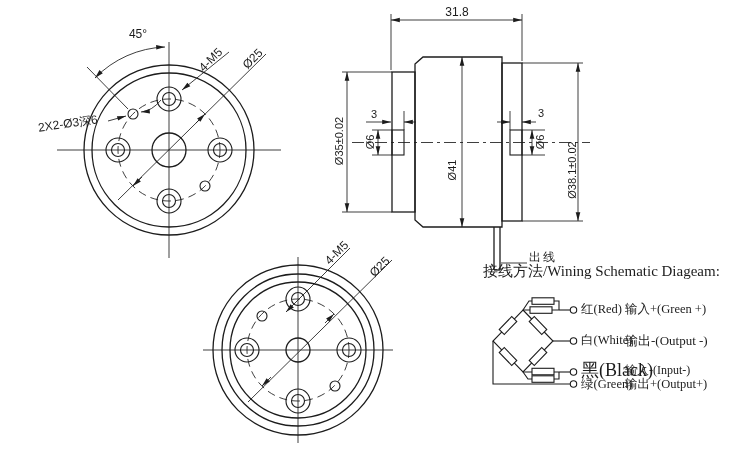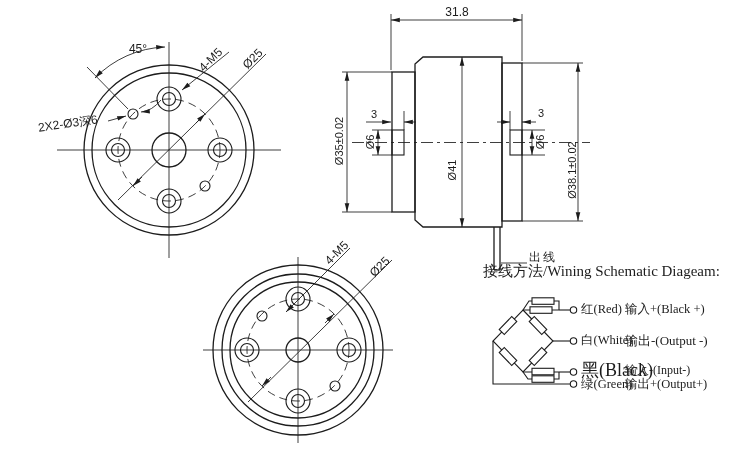--- a/index.html
+++ b/index.html
@@ -169,42 +169,42 @@
 
     <g>
       <circle class="mid" cx="573.5" cy="310" r="3.2" fill="#fff"></circle>
       <circle class="mid" cx="573.5" cy="341" r="3.2" fill="#fff"></circle>
       <circle class="mid" cx="573.5" cy="372" r="3.2" fill="#fff"></circle>
       <circle class="mid" cx="573.5" cy="384" r="3.2" fill="#fff"></circle>
     </g>
   </g>
 </svg>
 
-<div class="lbl" style="left:138px;top:49px;transform:translate(-50%,-50%);">45°</div>
+<div class="lbl" style="left:138px;top:34px;transform:translate(-50%,-50%);">45°</div>
 <div class="lbl" style="left:68px;top:124px;transform:translate(-50%,-50%) rotate(-8deg);">2X2-Ø3深6</div>
 <div class="lbl" style="left:211px;top:60px;transform:translate(-50%,-50%) rotate(-45deg);">4-M5</div>
 <div class="lbl" style="left:253px;top:59px;transform:translate(-50%,-50%) rotate(-45deg);">Ø25</div>
 
 <div class="lbl" style="left:457px;top:12px;transform:translate(-50%,-50%);text-align:right;">31.8</div>
 <div class="lbl" style="left:339px;top:141px;font-size:11px;transform:translate(-50%,-50%) rotate(-90deg);">Ø35±0.02</div>
 <div class="lbl" style="left:374px;top:114px;font-size:11px;transform:translate(-50%,-50%);">3</div>
 <div class="lbl" style="left:370px;top:142px;font-size:11px;transform:translate(-50%,-50%) rotate(-90deg);">Ø6</div>
 <div class="lbl" style="left:452px;top:170px;font-size:11px;transform:translate(-50%,-50%) rotate(-90deg);">Ø41</div>
 <div class="lbl" style="left:541px;top:113px;font-size:11px;transform:translate(-50%,-50%);">3</div>
 <div class="lbl" style="left:540px;top:142px;font-size:11px;transform:translate(-50%,-50%) rotate(-90deg);">Ø6</div>
 <div class="lbl" style="left:572px;top:170px;font-size:11px;transform:translate(-50%,-50%) rotate(-90deg);">Ø38.1±0.02</div>
 <div class="lbl ser" style="left:529px;top:251px;font-size:12px;letter-spacing:2px;">出线</div>
 
 <div class="lbl" style="left:337px;top:253px;transform:translate(-50%,-50%) rotate(-45deg);">4-M5</div>
 <div class="lbl" style="left:380px;top:267px;transform:translate(-50%,-50%) rotate(-45deg);">Ø25</div>
 
 <div class="lbl ser" style="left:483px;top:265px;font-size:15px;font-family:Liberation Serif, serif;">接线方法/Wining Schematic Diageam:</div>
 
 <div class="lbl ser" style="left:581px;top:303px;font-size:12.5px;">红(Red)</div>
-<div class="lbl ser" style="left:625px;top:303px;font-size:12.5px;">输入+(Black +)</div>
+<div class="lbl ser" style="left:625px;top:303px;font-size:12.5px;">输入+(Green +)</div>
 
 <div class="lbl ser" style="left:581px;top:334px;font-size:12.5px;text-align:center;">白(White)</div>
 <div class="lbl ser" style="left:625px;top:334px;font-size:13px;">输出-(Output -)</div>
 
 <div class="lbl ser" style="left:581px;top:364px;font-size:18px;">黑(Black)</div>
 <div class="lbl ser" style="left:625px;top:364px;font-size:12px;">输入-(Input-)</div>
 
 <div class="lbl ser" style="left:581px;top:377.5px;font-size:12.5px;text-align:center;">绿(Green)</div>
 <div class="lbl ser" style="left:625px;top:377.5px;font-size:12.5px;">输出+(Output+)</div>
 

